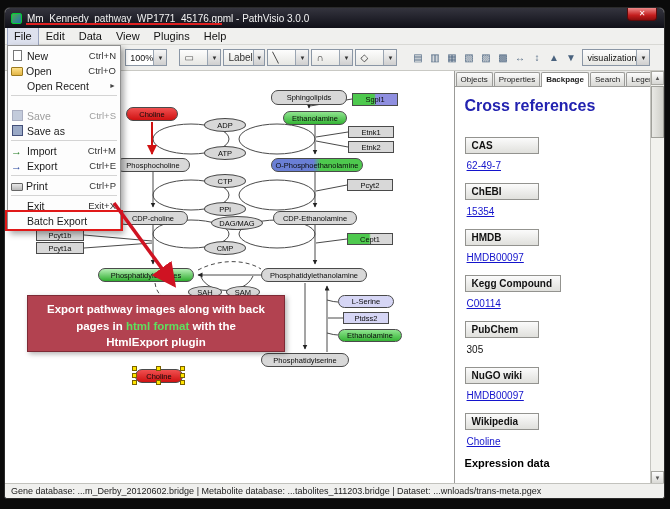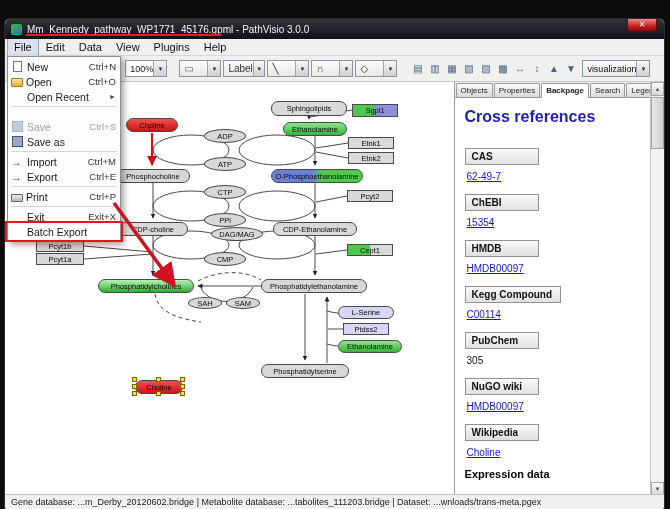--- a/index.html
+++ b/index.html
@@ -1,19 +1,19 @@
 <!DOCTYPE html>
 <html><head>
 <meta charset="utf-8">
 <style>
   html,body{margin:0;padding:0;width:670px;height:509px;background:#0b0b0b;overflow:hidden;
     font-family:"Liberation Sans", sans-serif;}
   *{box-sizing:border-box;}
   .stage{position:relative;width:670px;height:509px;background:#0b0b0b;}
-  .window{position:absolute;left:4px;top:18px;width:661px;height:492px;background:#f0f0ee;
+  .window{position:absolute;left:4px;top:7px;width:661px;height:492px;background:#f0f0ee;
     border:1px solid #2a2a2a;border-radius:6px 6px 3px 3px;overflow:visible;}
   
   .titlebar{position:relative;height:20px;background:linear-gradient(#34343e,#101018);
     border-radius:5px 5px 0 0;display:flex;align-items:center;padding:0 6px;}
   .app-icon{width:11px;height:11px;border-radius:2px;margin-right:5px;
     background:linear-gradient(135deg,#47b04a,#2c6fb0);border:1px solid #0c3;}
   .title-text{color:#f2f2f2;font-size:10px;white-space:nowrap;}
   .title-underline{position:absolute;left:21px;top:15px;width:196px;height:2px;background:#e02020;}
   .close-btn{position:absolute;right:7px;top:0;width:30px;height:13px;
     background:linear-gradient(#ef8a8a,#c41e1e 60%,#8c0d0d);border:1px solid #5d0a0a;
@@ -263,20 +263,25 @@
             <line x1="342" y1="114" x2="311" y2="120"></line>
             <line x1="342" y1="168" x2="311" y2="172"></line>
             <line x1="79" y1="164" x2="147" y2="170"></line>
             <line x1="79" y1="177" x2="147" y2="172"></line>
             <path d="M150 212 C152 228 168 236 196 240" stroke-dasharray="4 3"></path>
             <path d="M193 199 C214 188 240 188 256 198" stroke-dasharray="4 3"></path>
           </g>
           <line x1="147" y1="51" x2="147" y2="83" stroke="#d01212" stroke-width="2" marker-end="url(#ahr)"></line>
         </svg>
 
+        <div class="annotation">
+          <span>Export pathway images along with back</span><br>
+          <span>pages in </span><span class="hl">html format</span><span> with the</span><br>
+          <span>HtmlExport plugin</span>
+        </div>
       <div class="pn pn-rounded st-gray" style="left: 266px; top: 19px; width: 76px; height: 15px;">Sphingolipids</div>
           <div class="pn pn-gene st-greenblue" style="left: 347px; top: 22px; width: 46px; height: 13px;">Sgpl1</div>
           <div class="pn pn-rounded st-red" style="left: 121px; top: 36px; width: 52px; height: 14px;">Choline</div>
           <div class="pn pn-rounded st-green" style="left: 278px; top: 40px; width: 64px; height: 14px;">Ethanolamine</div>
           <div class="pn pn-gene st-gray" style="left: 343px; top: 55px; width: 46px; height: 12px;">Etnk1</div>
           <div class="pn pn-gene st-gray" style="left: 343px; top: 70px; width: 46px; height: 12px;">Etnk2</div>
           <div class="pn pn-ellipse st-gray" style="left: 199px; top: 47px; width: 42px; height: 14px;">ADP</div>
           <div class="pn pn-ellipse st-gray" style="left: 199px; top: 75px; width: 42px; height: 14px;">ATP</div>
           <div class="pn pn-rounded st-gray" style="left: 111px; top: 87px; width: 74px; height: 14px;">Phosphocholine</div>
           <div class="pn pn-rounded st-bluegreen" style="left: 266px; top: 87px; width: 92px; height: 14px;">O-Phosphoethanolamine</div>

